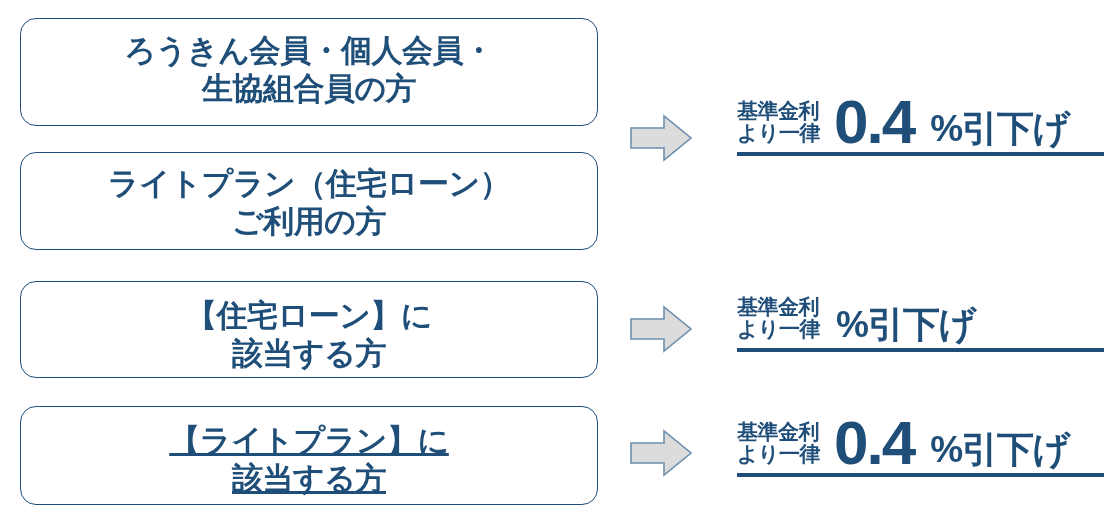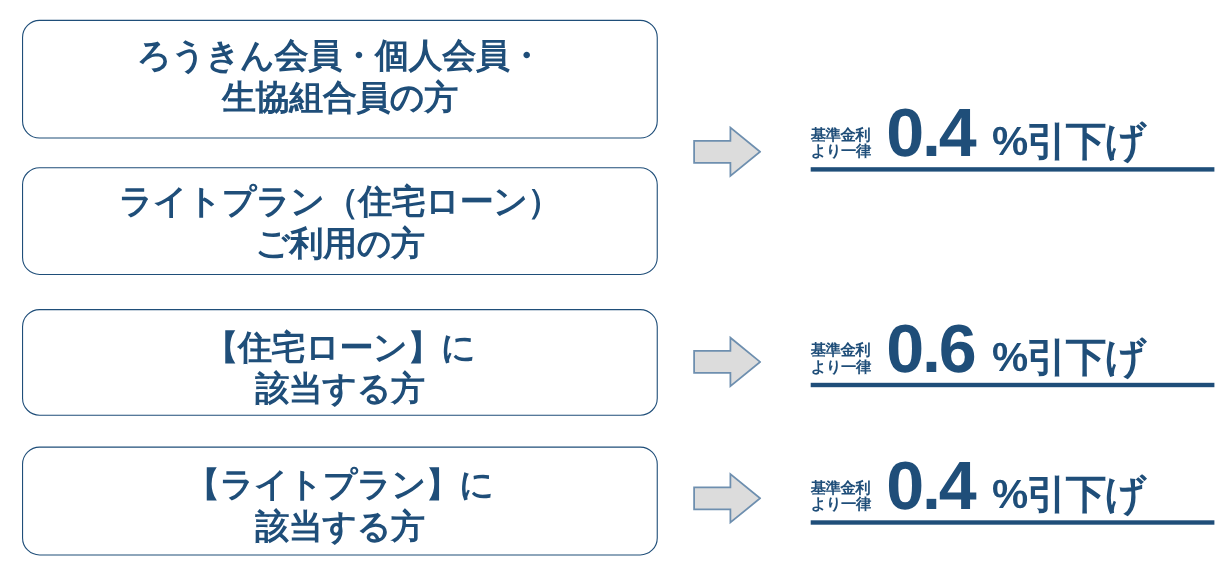--- a/index.html
+++ b/index.html
@@ -45,21 +45,21 @@
   #box-1 { left: 20px;  top: 18px;  width: 578px; height: 108px; }
   #box-1 .cond-text { font-size: 31px; margin-top: 13px; }
 
   #box-2 { left: 20px;  top: 152px; width: 578px; height: 98px; }
   #box-2 .cond-text { font-size: 31px; margin-top: 12px; }
 
   #box-3 { left: 20px;  top: 281px; width: 578px; height: 97px; }
   #box-3 .cond-text { font-size: 31px; margin-top: 15px; }
 
   #box-4 { left: 20px;  top: 406px; width: 578px; height: 99px; }
-  #box-4 .cond-text { font-size: 31px; margin-top: 15px; }
+  #box-4 .cond-text { font-size: 31px; margin-top: 15px; text-decoration: underline; }
 
   
   .or-label {
     position: absolute;
     left: 20px;
     top: 124px;
     width: 578px;
     text-align: center;
     font-size: 28px;
     font-weight: bold;
@@ -89,21 +89,21 @@
   #rate-3 { top: 403px; }
 
   .rate-row {
     display: flex;
     align-items: flex-end;
     height: 68px;
   }
   .rate-prefix {
     color: #1F4E79;
     font-weight: bold;
-    font-size: 14px;
+    font-size: 21px;
     line-height: 1.08;
     letter-spacing: -0.5px;
     white-space: pre-line;
     padding-bottom: 5px;
     flex: 0 0 auto;
   }
   .rate-value {
     color: #1F4E79;
     font-weight: bold;
     font-size: 62px;
@@ -180,21 +180,20 @@
       <span class="rate-value">0.4</span>
       <span class="rate-suffix">%引下げ</span>
     </div>
     <div class="rate-underline"></div>
   </div>
 
   <div class="rate-group" id="rate-2">
     <div class="rate-row">
       <span class="rate-prefix">基準金利
 より一律</span>
-      <span class="rate-value">0.6</span>
       <span class="rate-suffix">%引下げ</span>
     </div>
     <div class="rate-underline"></div>
   </div>
 
   <div class="rate-group" id="rate-3">
     <div class="rate-row">
       <span class="rate-prefix">基準金利
 より一律</span>
       <span class="rate-value">0.4</span>

